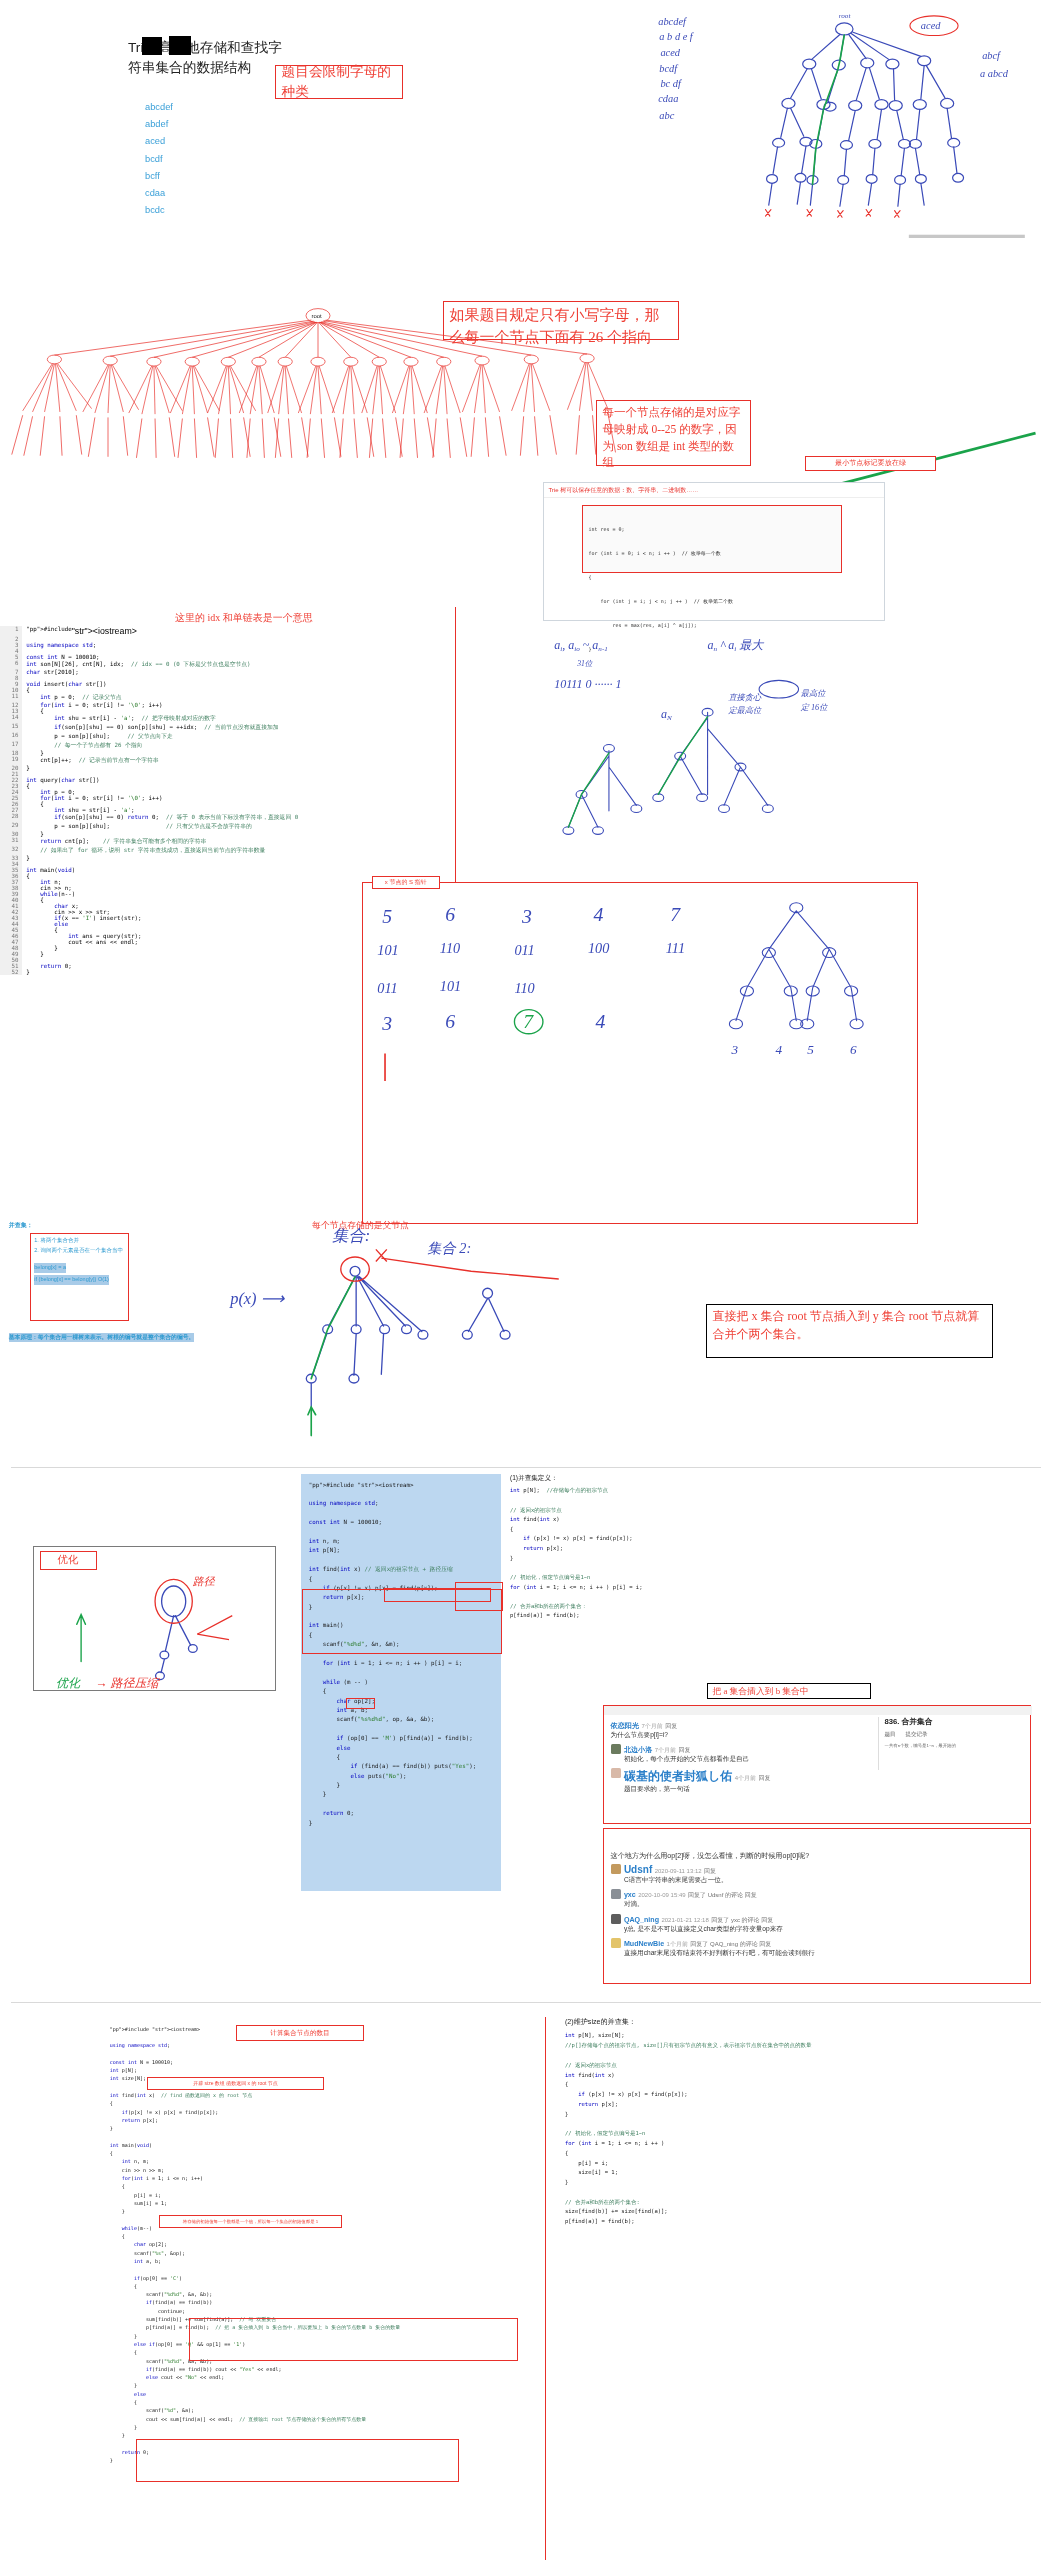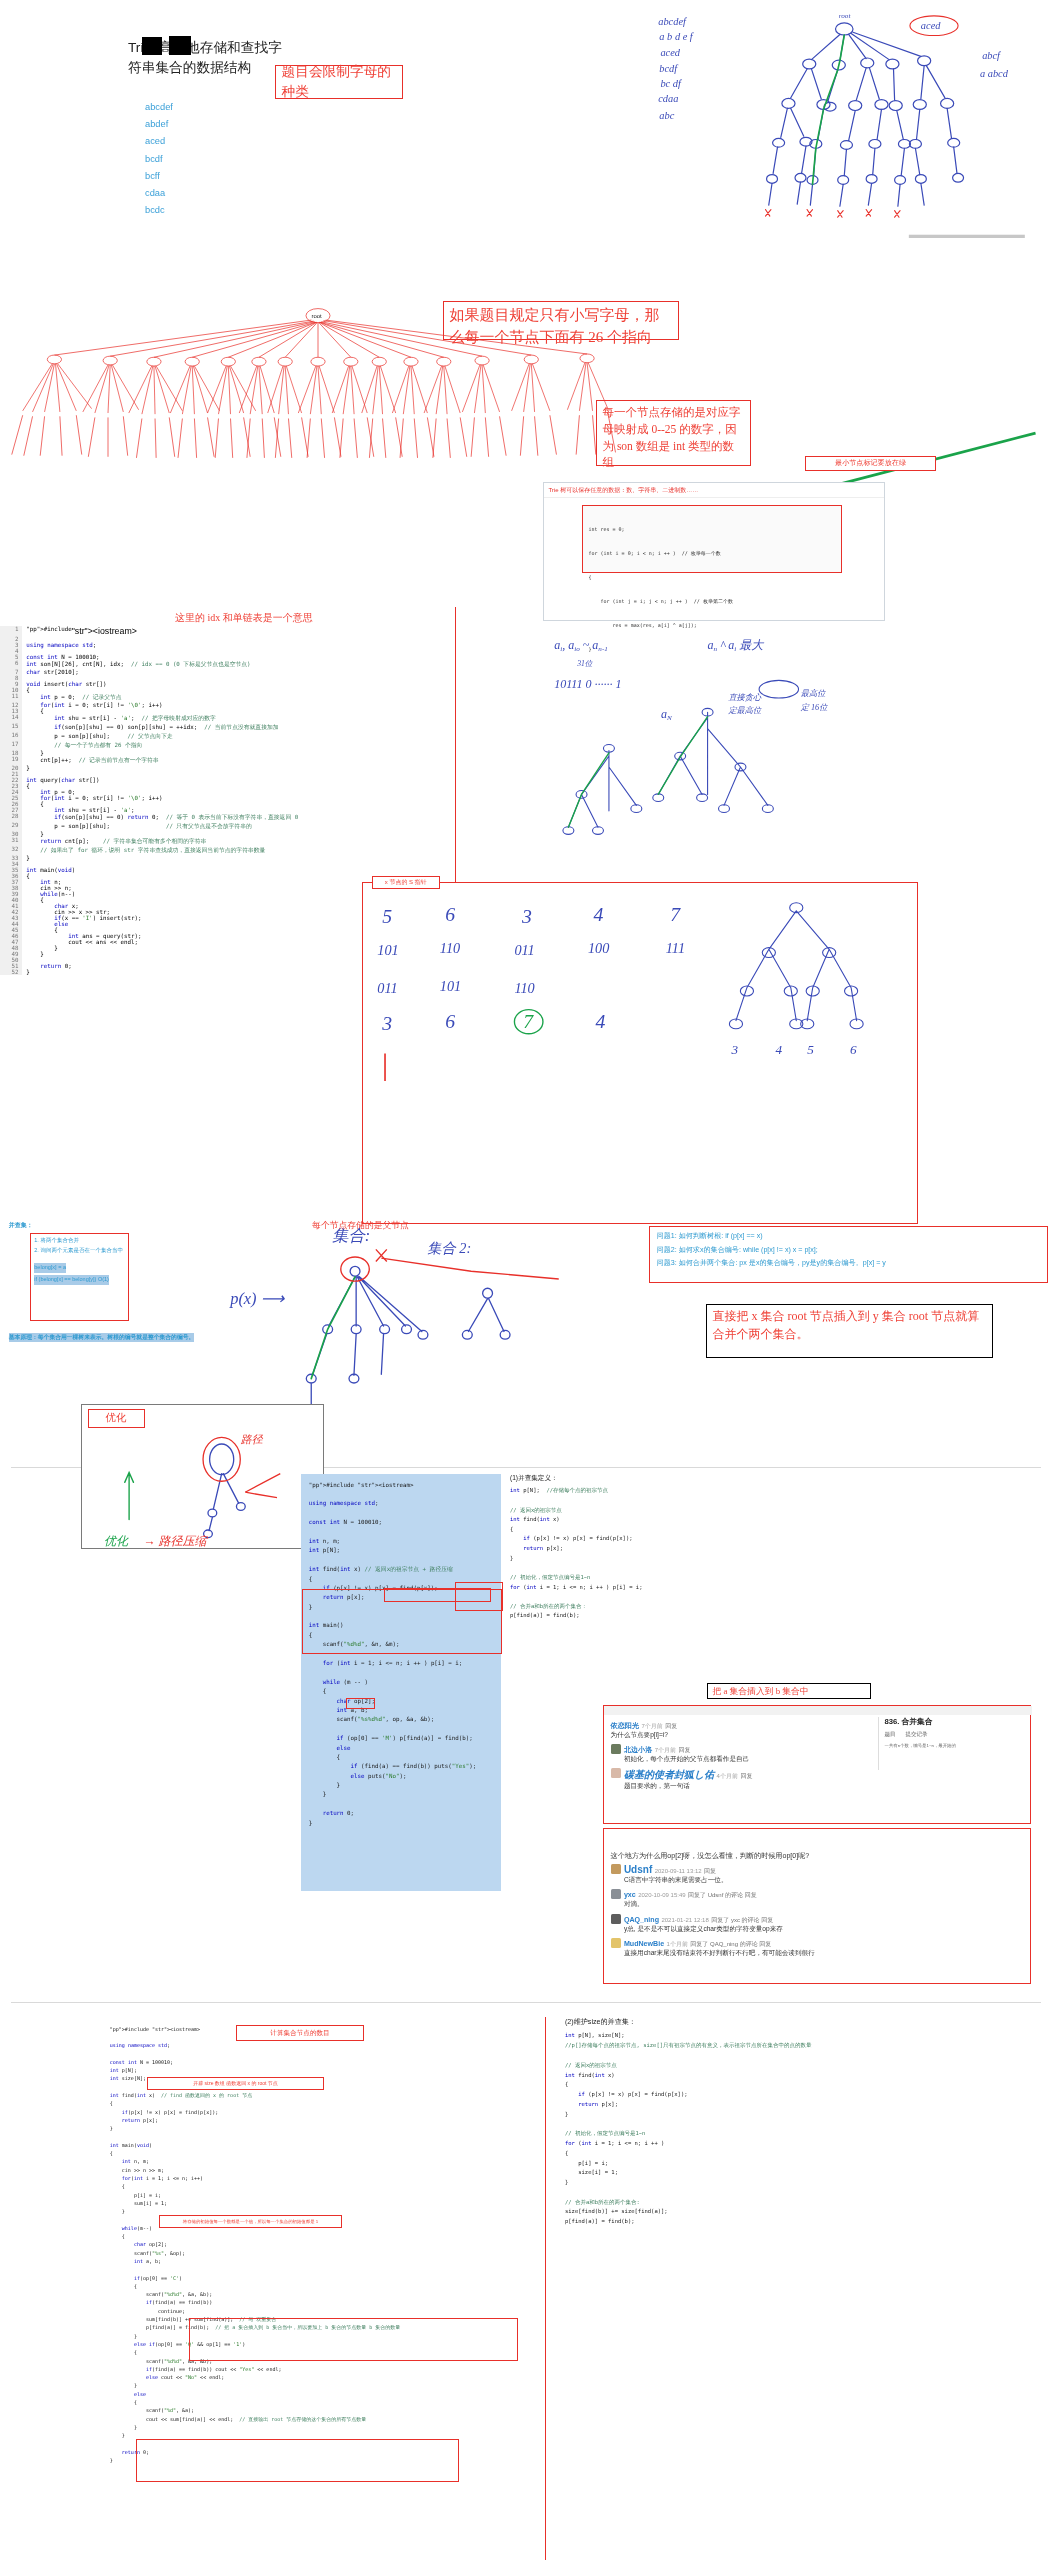--- a/index.html
+++ b/index.html
@@ -571,33 +571,28 @@
     <g fill="#3a4ab8" font-family="'Liberation Serif',serif" font-size="26" font-style="italic">
       <text x="380" y="56">集合 2:</text>
     </g>
   </svg>
 
 
   <div class="abs redbox" style="left:300px;top:1219px;width:121px;height:15.3px;border:none;font-size:8.8px;padding:0;text-align:center;">
     <span>每个节点存储的是父节点</span>
   </div>
 
-  <div class="abs" style="left:649px;top:1226px;width:399px;height:57px;border:1.1px solid #e8302a;box-sizing:border-box;padding:3.3px 6.6px;background:#fff;">
-    <div class="blu" style="font-size:7.1px;line-height:1.9;">问题1: 如何判断树根: if (p[x] == x)</div>
-    <div class="blu" style="font-size:7.1px;line-height:1.9;">问题2: 如何求x的集合编号: while (p[x] != x) x = p[x];</div>
-    <div class="blu" style="font-size:7.1px;line-height:1.9;">问题3: 如何合并两个集合: px 是x的集合编号，py是y的集合编号。p[x] = y</div>
-  </div>
 
   <div class="abs blackbox" style="left:706px;top:1304px;width:287px;height:54px;font-size:12px;">
     <span>直接把 x 集合 root 节点插入到 y 集合 root 节点就算合并个两个集合。</span>
   </div>
 
   <div class="abs sep" style="left:11px;top:1467px;width:1030px;"></div>
 
-  <div class="abs" style="left:33px;top:1404px;width:241px;height:143px;border:0.5px solid #7a7a7a;background:#fff;margin-left:48px;">
+  <div class="abs" style="left:33px;top:1546px;width:241px;height:143px;border:0.5px solid #7a7a7a;background:#fff;">
     <div class="abs" style="left:5.5px;top:4.4px;width:55px;height:16.4px;border:1.1px solid #e8302a;color:#ef4036;font-size:10.4px;text-align:center;line-height:16.4px;">优化</div>
     <svg class="abs" style="left:0;top:16.4px;width:241px;height:126px;" viewBox="0 0 440 230">
       <g fill="none" stroke="#1aa34a" stroke-width="2.5" stroke-linecap="round">
         <path d="M86 180 L86 96 M78 112 L86 94 L94 112"></path>
       </g>
       <g fill="none" stroke="#3a4ab8" stroke-width="2.4" stroke-linecap="round">
         <ellipse cx="255" cy="70" rx="22" ry="28"></ellipse>
         <path d="M255 96 L240 160 M258 96 L286 150"></path>
         <ellipse cx="238" cy="168" rx="8" ry="7"></ellipse>
           <ellipse cx="290" cy="156" rx="8" ry="7"></ellipse>
@@ -658,21 +653,21 @@
         <div>
           <span class="cuser" style="font-size:7.1px;">北边小洛</span>
           <span class="ctime">7个月前</span>
           <span class="creply">回复</span>
           <div class="ctext">初始化，每个点开始的父节点都看作是自己</div>
         </div>
       </div>
       <div style="display:flex;gap:3.3px;">
         <span class="avatar" style="background:#d8b9a8;"></span>
         <div>
-          <span class="cuser" style="font-size:10px;font-style:italic;">碳基的使者封狐し佑</span>
+          <span class="cuser" style="font-size:12px;">碳基的使者封狐し佑</span>
           <span class="ctime">4个月前</span>
           <span class="creply">回复</span>
           <div class="ctext">题目要求的，第一句话</div>
         </div>
       </div>
     </div>
   </div>
 
   <div class="abs cmtpanel" style="left:603px;top:1828px;width:428px;height:156px;">
     <div class="ctext abs" style="left:6.6px;top:22px;width:406px;font-size:7.1px;line-height:1.5;">这个地方为什么用op[2]呀，没怎么看懂，判断的时候用op[0]呢?</div>

